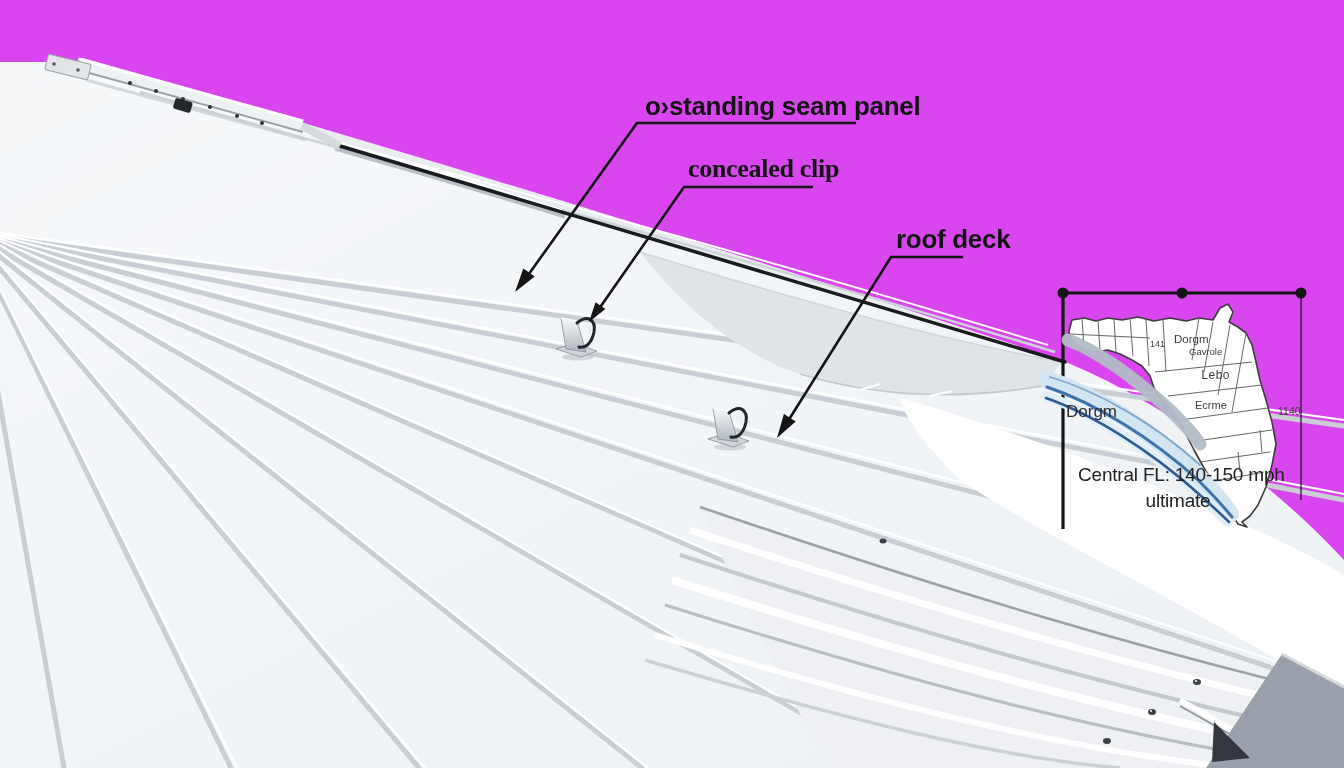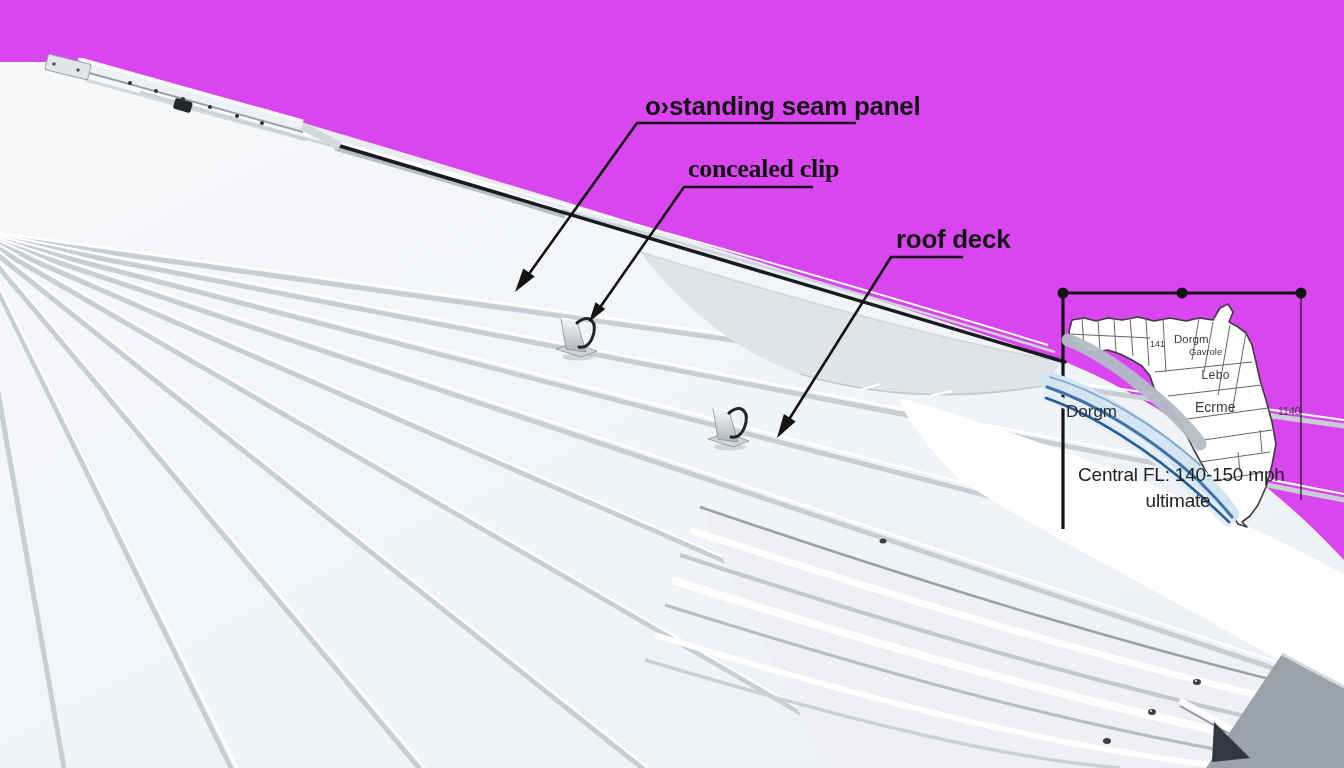--- a/index.html
+++ b/index.html
@@ -17,21 +17,21 @@
   .lbl-deck{left:896px;top:226px;font-size:26px;}
   .lbl-spacing{left:1056px;top:262px;font-size:21px;letter-spacing:-0.4px;}
   .map-lbl{
     position:absolute;color:#3a3a3a;font-weight:400;white-space:nowrap;line-height:1;
   }
   .map-cernge{left:1066px;top:403px;font-size:17px;color:#2f2f2f;}
   .map-141{left:1150px;top:340px;font-size:9px;}
   .map-dorgm{left:1174px;top:334px;font-size:11.5px;}
   .map-gavrole{left:1189px;top:347px;font-size:9.5px;}
   .map-lebo{left:1201px;top:370px;font-size:12px;font-family:Liberation Mono, monospace;}
-  .map-ecrme{left:1195px;top:400px;font-size:14px;}
+  .map-ecrme{left:1195px;top:400px;font-size:11px;}
   .map-1140{left:1242px;top:406px;font-size:10.5px;margin-left:36px;}
   .cap{
     position:absolute;left:1078px;width:200px;text-align:center;color:#222;
     font-weight:400;font-size:19px;letter-spacing:-0.2px;line-height:1;white-space:nowrap;
   }
   .cap1{top:465px;}
   .cap2{top:491px;}
 </style>
 </head>
 <body>

